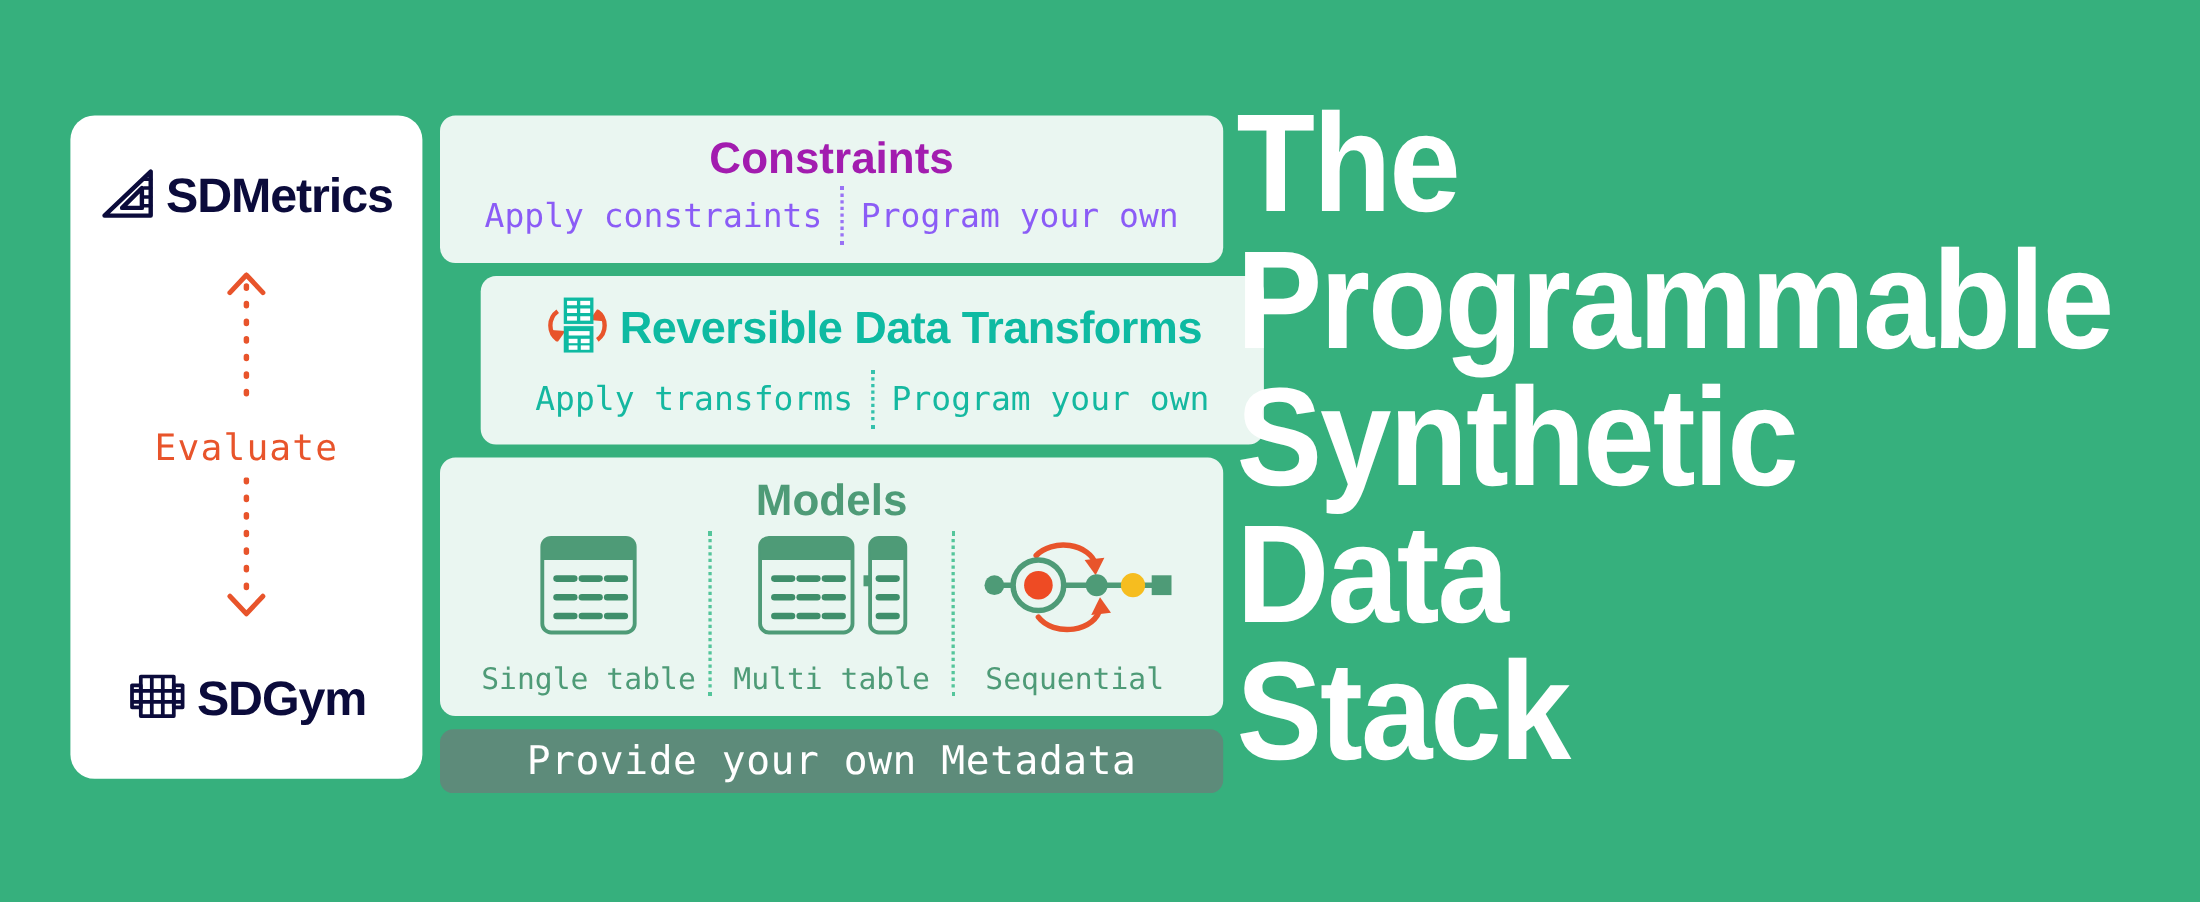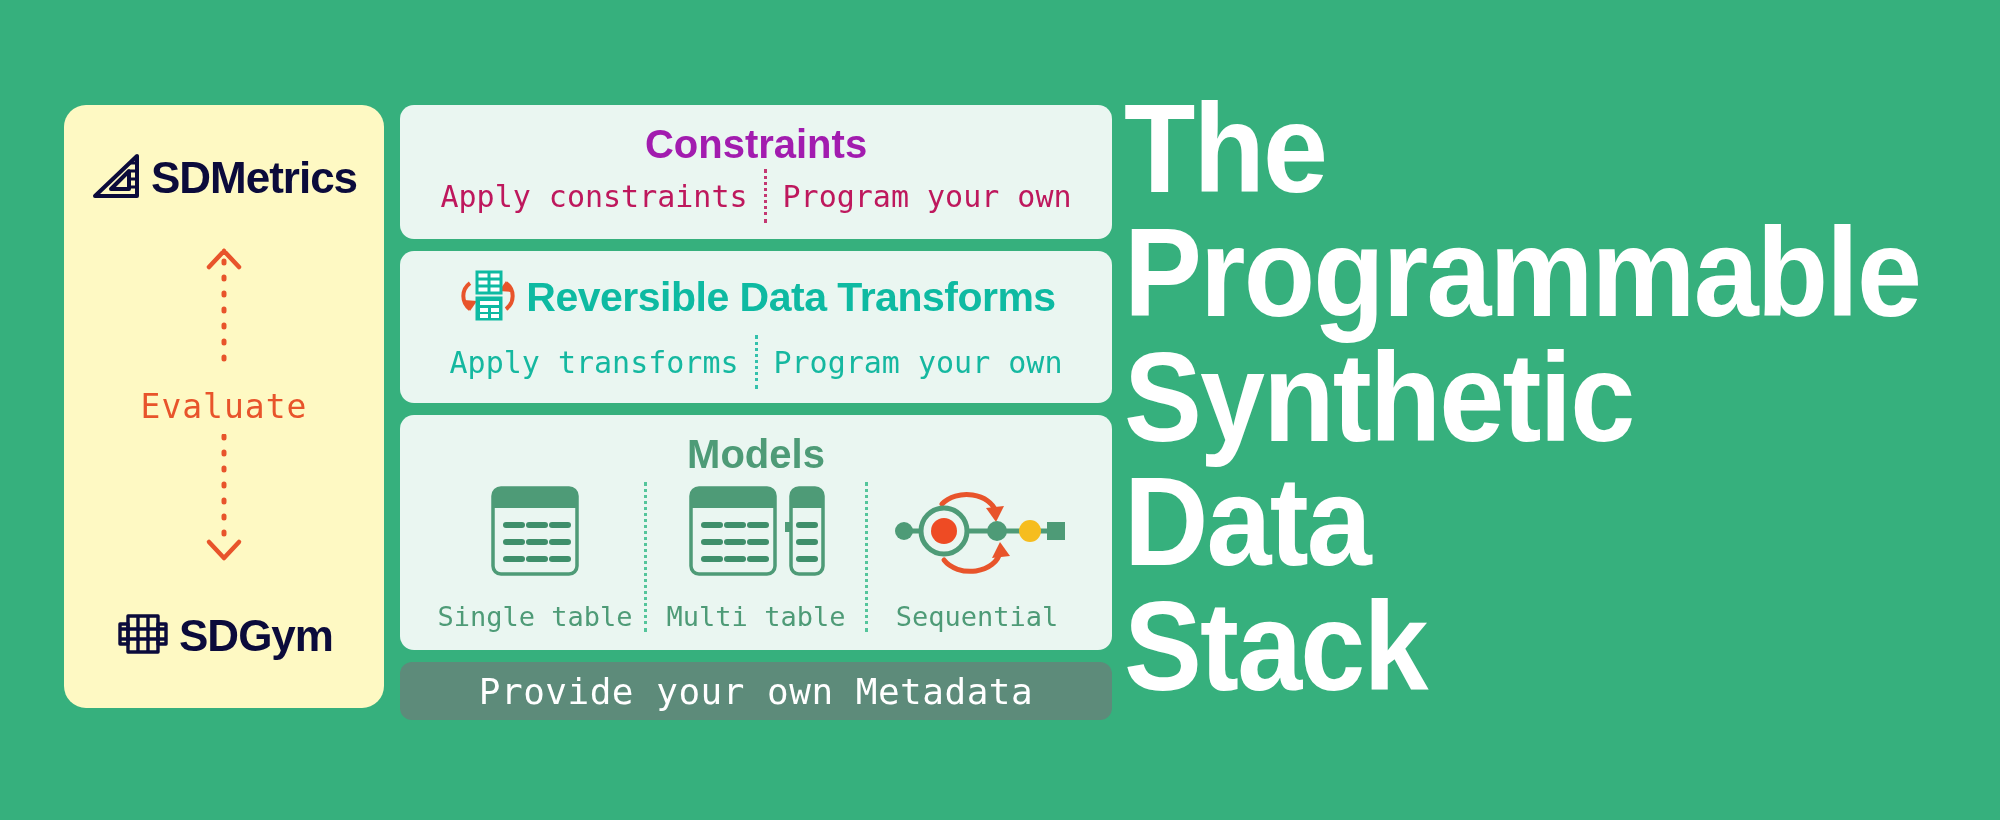--- a/index.html
+++ b/index.html
@@ -20,21 +20,21 @@
     background: #36b07d;
   }
 
   
   .left-panel {
     position: absolute;
     left: 64px;
     top: 105px;
     width: 320px;
     height: 603px;
-    background: #fef9c3;
+    background: #ffffff;
     border-radius: 22px;
     display: flex;
     flex-direction: column;
     align-items: center;
     justify-content: space-between;
     padding: 46px 0 44px 0;
     box-sizing: border-box;
   }
   .logo-row {
     display: flex;
@@ -99,24 +99,24 @@
     width: 0;
     border-left: 3px dotted currentColor;
     height: 54px;
     margin: 0 16px;
     opacity: .85;
   }
 
   
   .card-constraints { padding: 18px 24px 16px; color: #17a9f0; }
   .card-constraints .card-title { font-size: 40px; color: #a21caf; margin-bottom: 4px; }
-  .card-constraints .card-sub-row { font-size: 30px; color: #be185d; }
-
-  
-  .card-rdt { padding: 16px 18px 14px; color: #11b39b; }
+  .card-constraints .card-sub-row { font-size: 30px; color: #8b5cf6; }
+
+  
+  .card-rdt { padding: 16px 18px 14px; color: #11b39b; margin-left: 37px; }
   .card-rdt .title-row {
     display:flex; align-items:center; justify-content:center; gap: 6px;
   }
   .card-rdt .card-title { font-size: 41px; color: #0ebaa2; letter-spacing:-0.5px; }
   .card-rdt .card-sub-row { font-size: 30px; color: #15b8a0; margin-top: 6px; }
 
   
   .card-models { padding: 18px 20px 18px; color: #4e9b77; }
   .card-models .card-title { font-size: 40px; color: #4e9b77; margin-bottom: 6px; }
   .models-icons {

